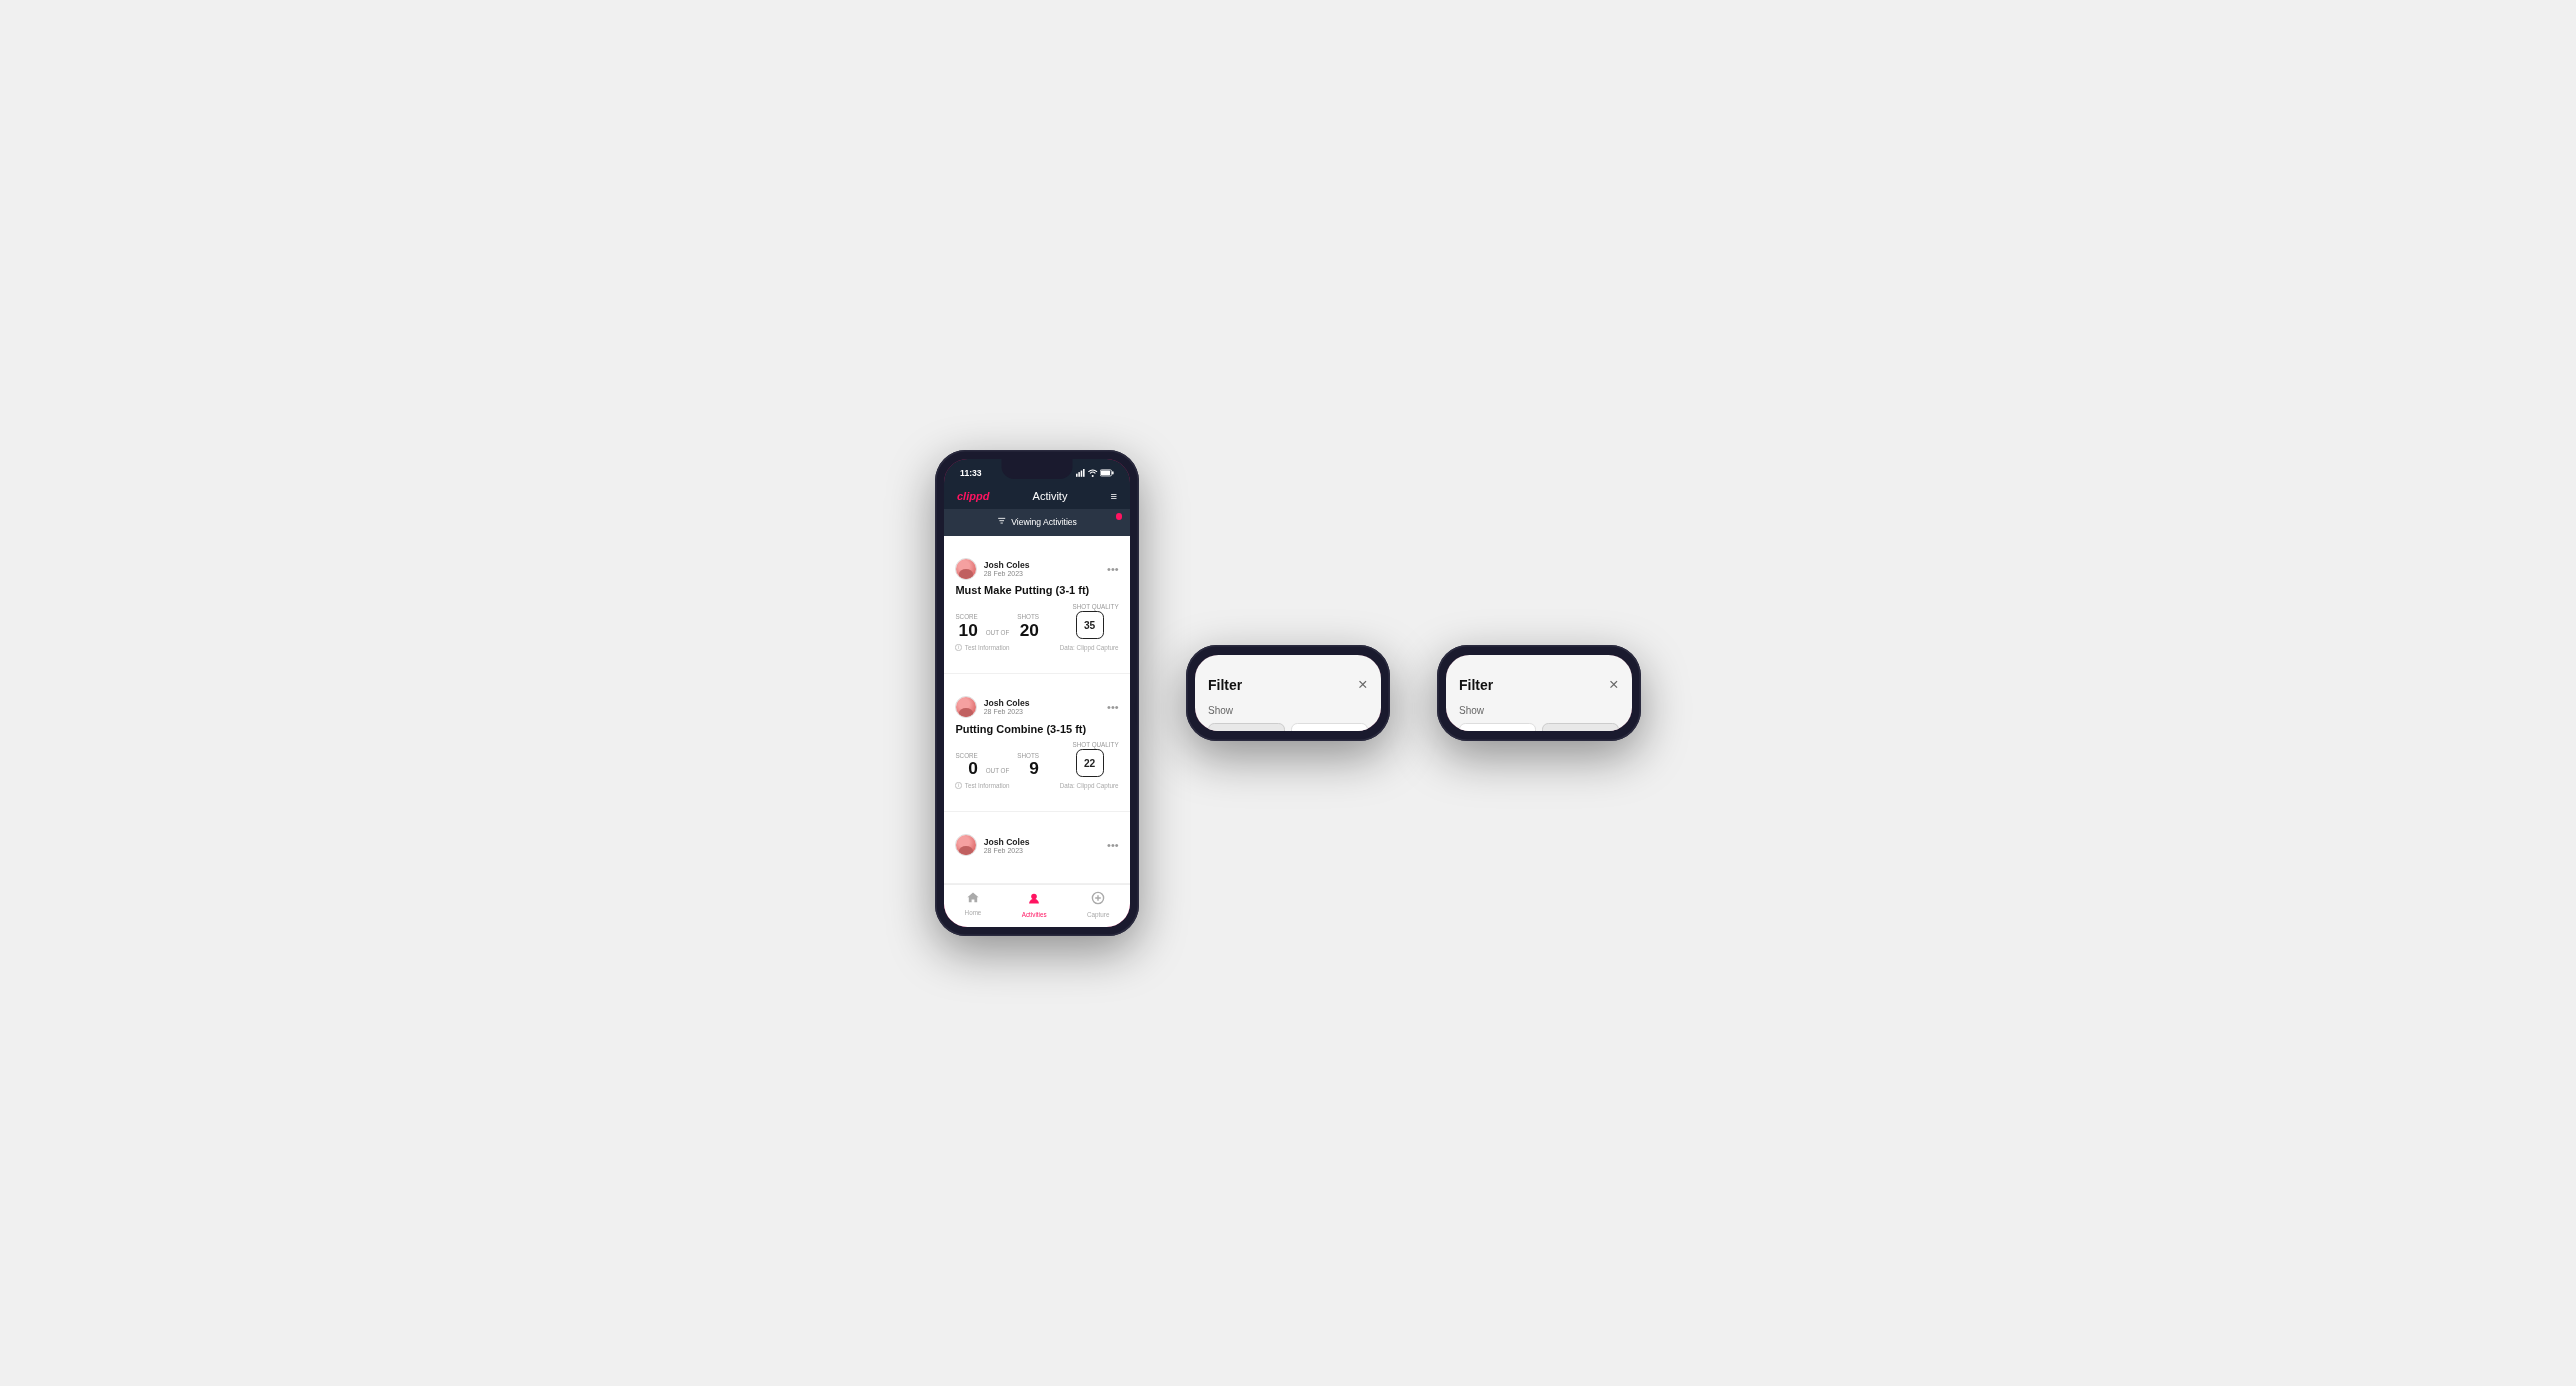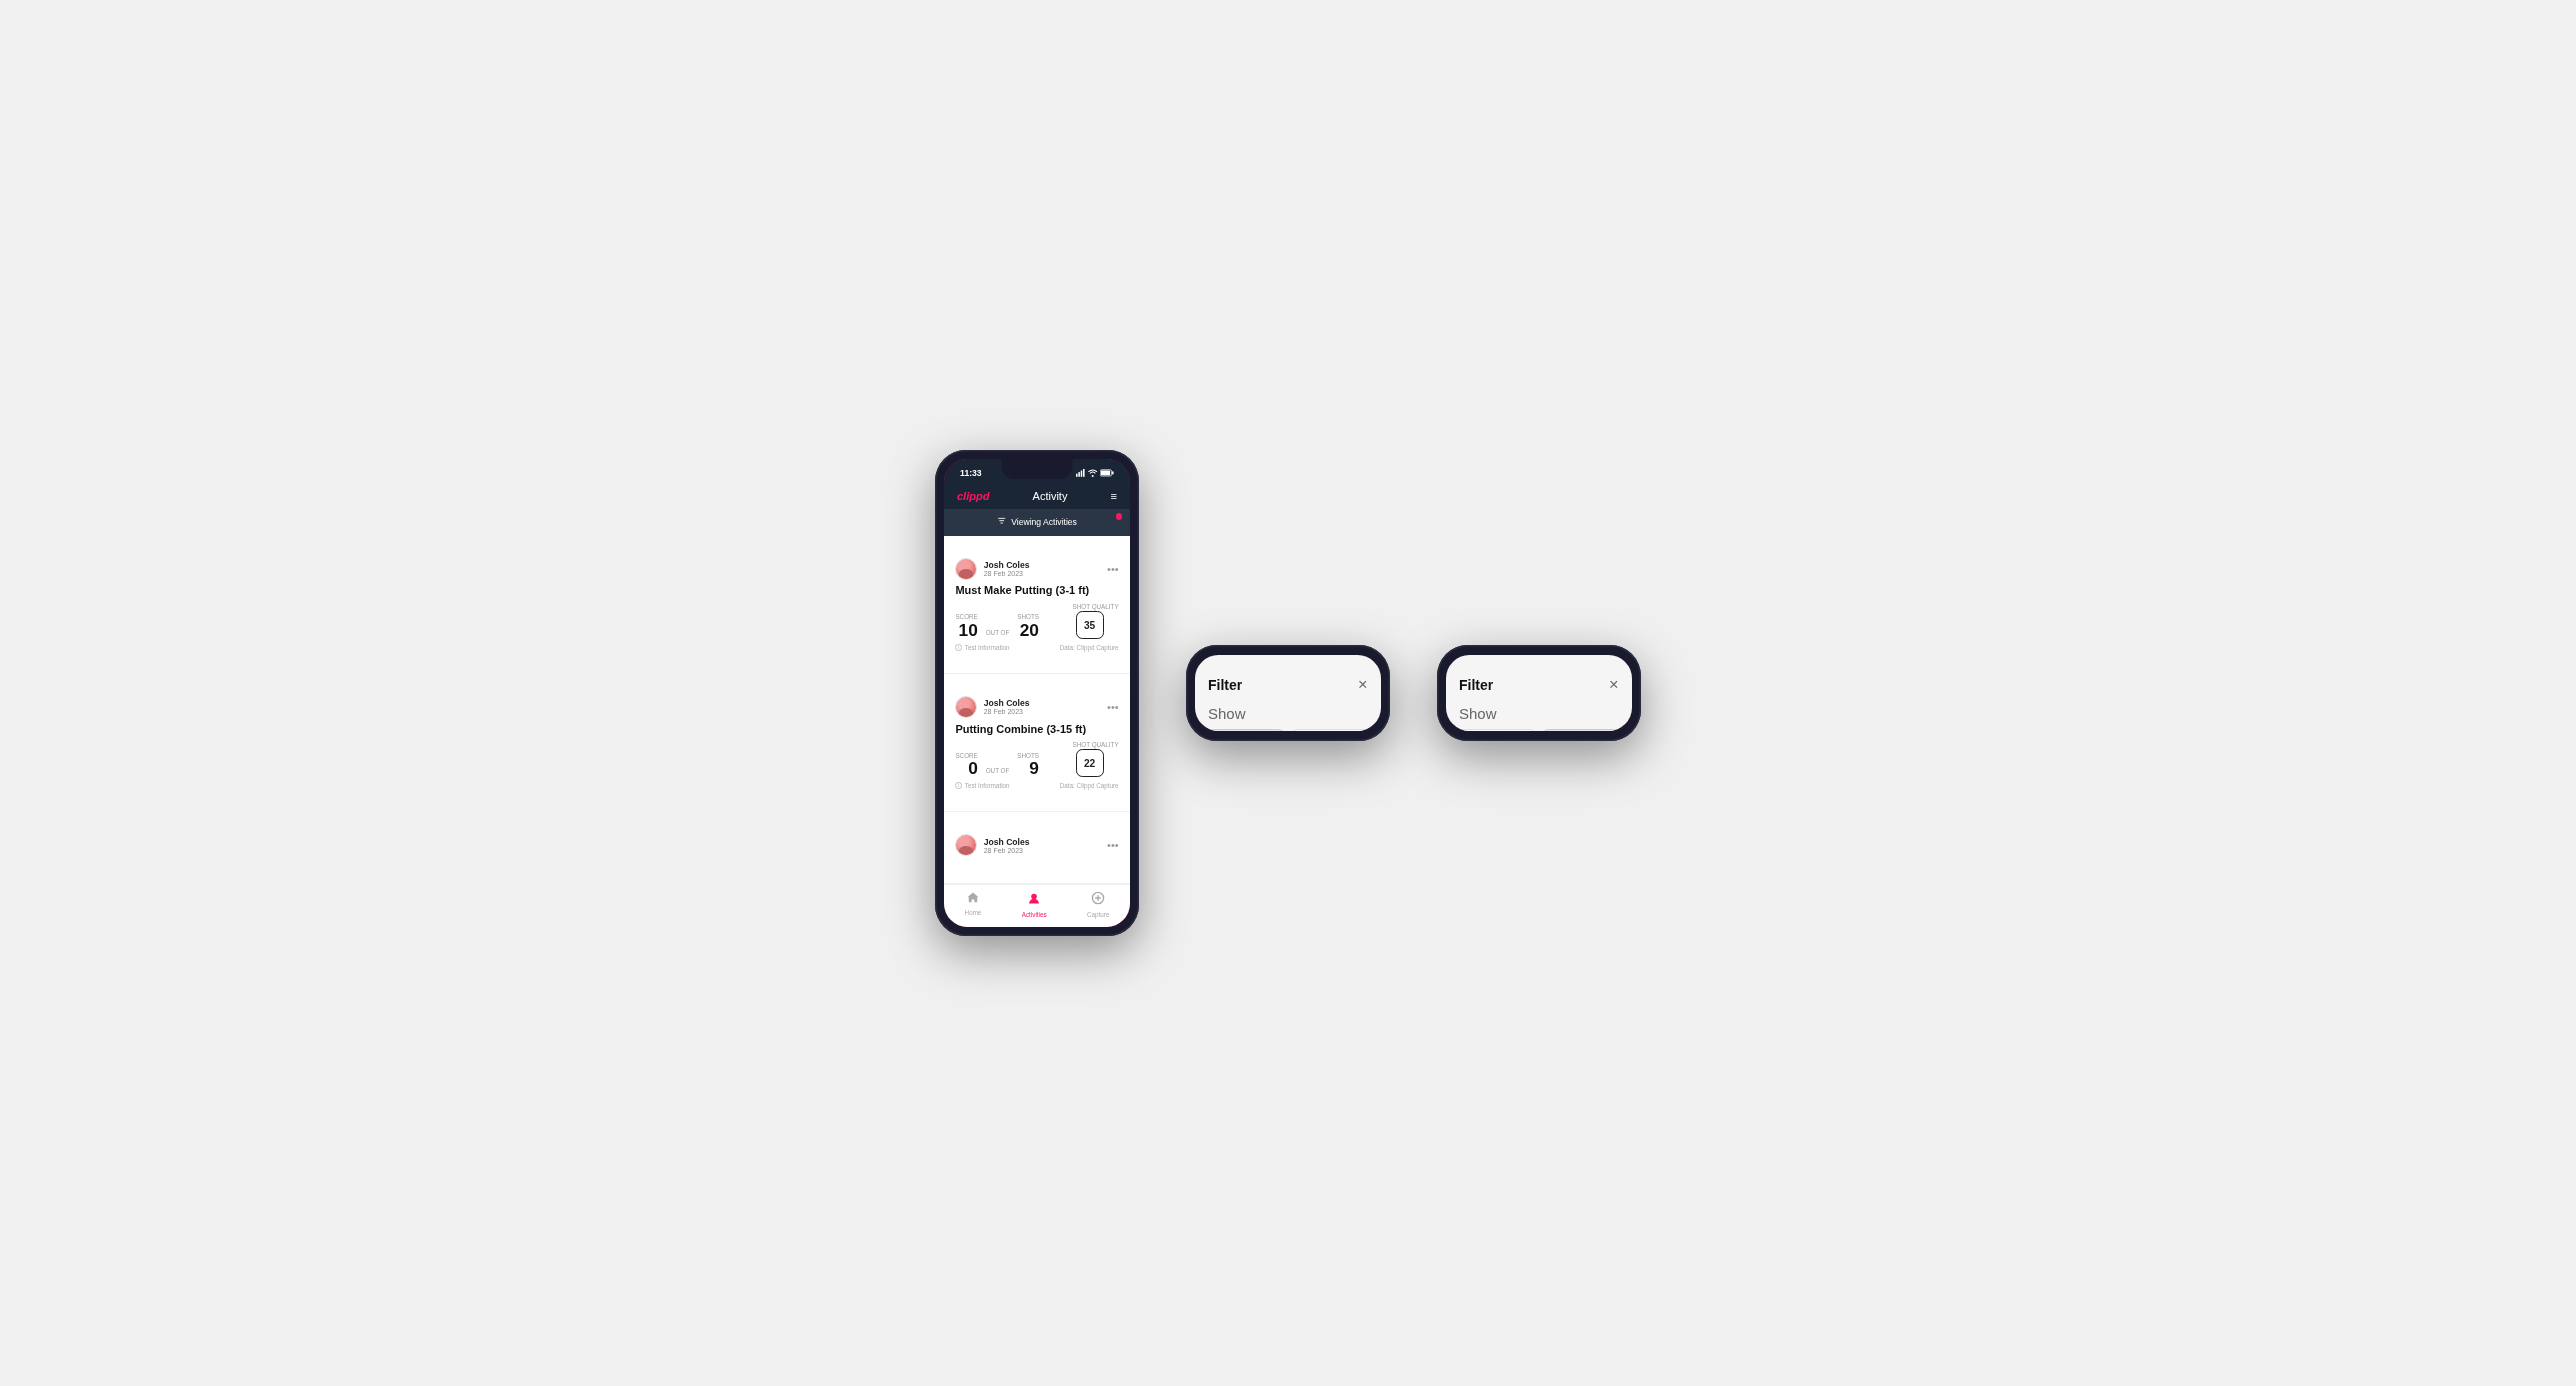--- a/index.html
+++ b/index.html
@@ -236,21 +236,21 @@
     .filter-header {
       display: flex;
       justify-content: space-between;
       align-items: center;
       margin-bottom: 12.6px;
     }
     .filter-title { font-size: 14px; font-weight: 700; color: #111; }
     .filter-close { color: #666; font-size: 12.6px; cursor: pointer; background: none; border: none; }
 
     .filter-section { margin-bottom: 11px; }
-    .filter-section-label { font-size: 15px; color: #666; margin-bottom: 6.3px; font-weight: 500; }
+    .filter-section-label { font-size: 10px; color: #666; margin-bottom: 6.3px; font-weight: 500; }
     .filter-toggle-group { display: flex; gap: 6.3px; }
     .filter-btn {
       flex: 1;
       padding: 7px 7.8px;
       border: 0.8px solid #ddd;
       border-radius: 6.3px;
       background: #fff;
       font-size: 8.6px;
       font-weight: 500;
       color: #333;

